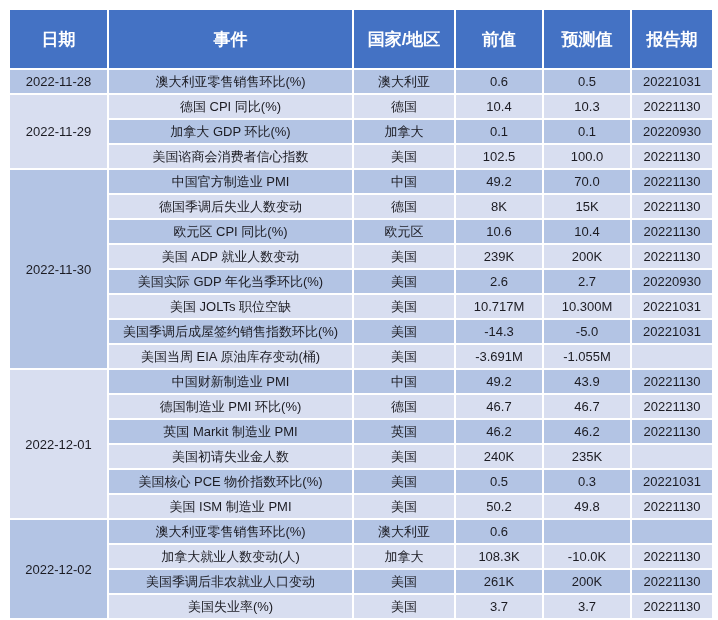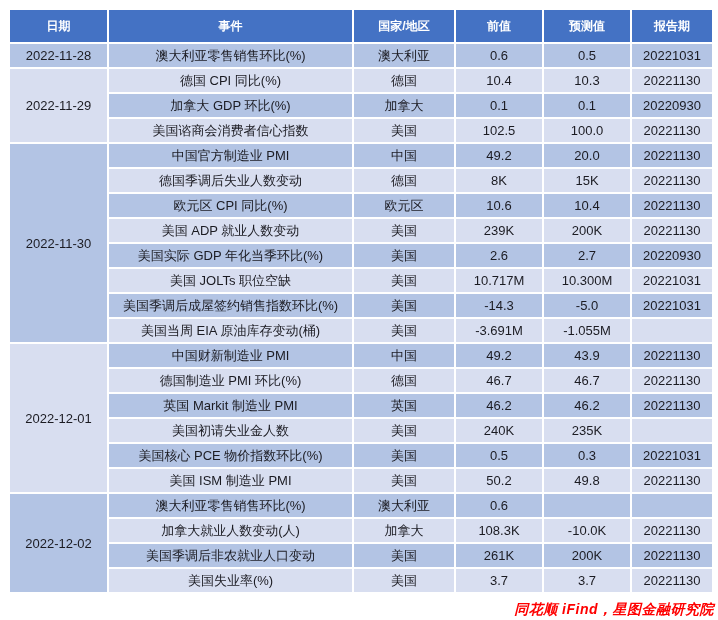--- a/index.html
+++ b/index.html
@@ -20,23 +20,23 @@
   }
   table.cal {
     border-collapse: separate;
     border-spacing: 2px;
     table-layout: fixed;
   }
   table.cal th {
     background: var(--header-bg, #4472C4);
     color: var(--header-text, #ffffff);
     font-weight: bold;
-    font-size: 12px;
+    font-size: 17px;
     height: 24px;
-    padding: 4px 2px;
+    padding: 17px 2px;
     text-align: center;
     white-space: nowrap;
     overflow: hidden;
   }
   table.cal td {
     font-size: 13px;
     color: var(--text, #1b1b22);
     text-align: center;
     vertical-align: middle;
     height: 23px;
@@ -115,21 +115,21 @@
           <td class="light">美国</td>
           <td class="light">102.5</td>
           <td class="light">100.0</td>
           <td class="light">20221130</td>
         </tr>
         <tr>
           <td rowspan="8" class="dark">2022-11-30</td>
           <td class="dark">中国官方制造业 PMI</td>
           <td class="dark">中国</td>
           <td class="dark">49.2</td>
-          <td class="dark">20.0</td>
+          <td class="dark">70.0</td>
           <td class="dark">20221130</td>
         </tr>
         <tr>
           <td class="light">德国季调后失业人数变动</td>
           <td class="light">德国</td>
           <td class="light">8K</td>
           <td class="light">15K</td>
           <td class="light">20221130</td>
         </tr>
         <tr>

